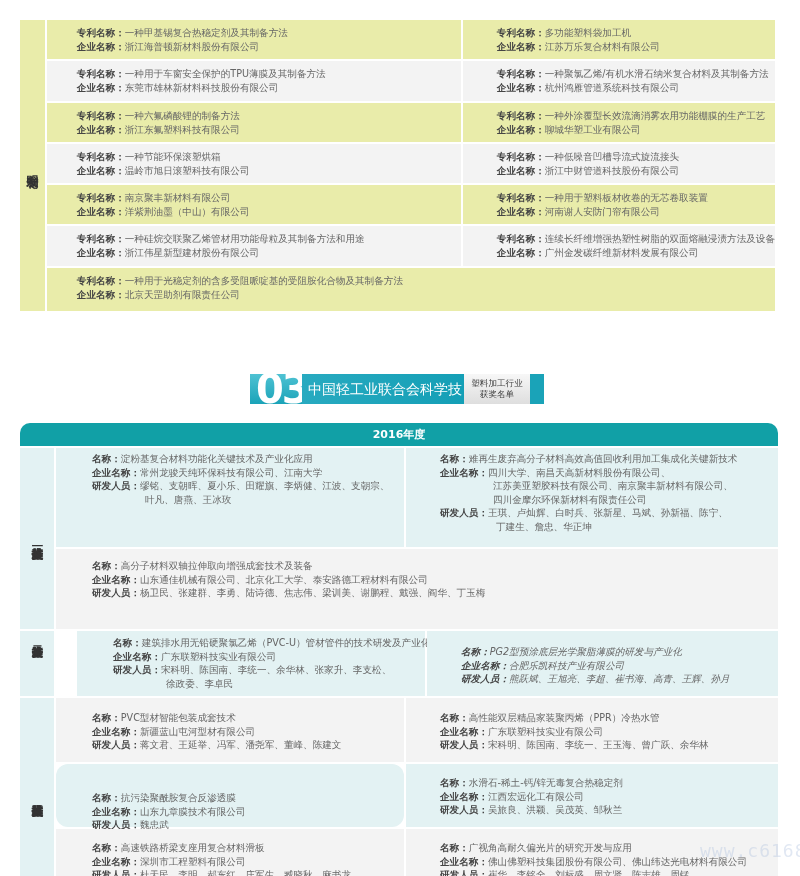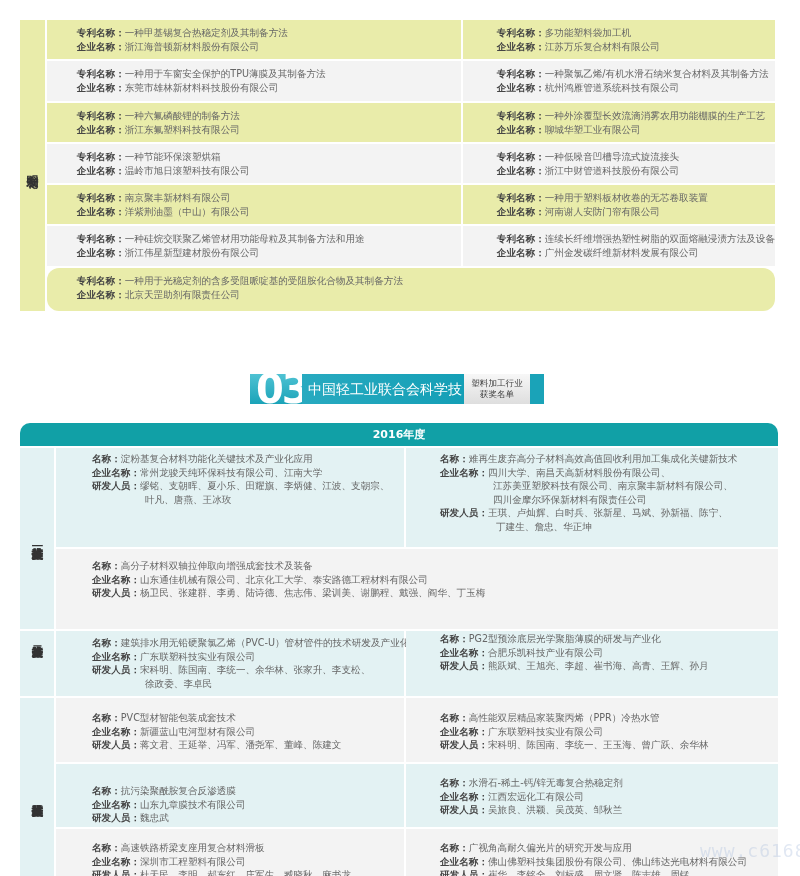--- a/index.html
+++ b/index.html
@@ -11,21 +11,21 @@
   .patent-side { width: 34px; background: #e9ecaa; margin-right: 2px; display: flex; align-items: center; justify-content: center; }
   .vtext { writing-mode: vertical-rl; text-orientation: upright; font-weight: bold; font-size: 12px; color: #333; letter-spacing: 0; line-height: 12px; }
   .patent-body { flex: 1; display: flex; flex-direction: column; }
   .p-row { display: flex; height: 40px; margin-bottom: 2px; }
   .p-row:last-child { margin-bottom: 0; height: 44px; }
   .p-row.yellow .p-cell { background: #e9ecaa; }
   .p-row.gray .p-cell { background: #f3f3f3; }
   .p-cell { padding: 6px 0 0 30px; font-size: 9.6px; line-height: 14px; color: #666; }
   .p-cell.left { width: 414px; margin-right: 2px; }
   .p-cell.right { flex: 1; padding-left: 34px; }
-  .p-cell.full { flex: 1; border-radius: 12px; }
+  .p-cell.full { flex: 1; }
   .lbl { font-weight: bold; color: #444; }
   .line { white-space: nowrap; }
 
   
   .badge { position: absolute; left: 250px; top: 374px; width: 296px; height: 30px; display: flex; }
   .badge-num { width: 52px; height: 30px; background: linear-gradient(180deg, #4fc2d3 0%, #1aa3b8 100%); color: #fff; font-family: "DejaVu Sans", sans-serif; font-weight: bold; font-size: 40px; line-height: 30px; letter-spacing: -2px; padding-left: 6px; overflow: hidden; }
   .badge-title { width: 162px; height: 30px; background: linear-gradient(90deg, #28aac0 0%, #149fb6 100%); color: #fff; font-size: 14px; line-height: 30px; padding-left: 6px; }
   .badge-sub { width: 66px; height: 30px; background: linear-gradient(180deg, #f7f7f7 0%, #dedede 100%); font-size: 8.6px; line-height: 11px; color: #444; text-align: center; padding-top: 4px; }
   .badge-end { width: 14px; height: 30px; background: #1aa3b8; }
 
@@ -178,27 +178,27 @@
       </div>
     </div>
   </div>
 
   <div class="grp" style="height:65px;">
     <div class="grp-side">
       <span class="vtext2" style="height:54px; font-size:11px; line-height:13px;">技术进步奖二等奖</span>
     </div>
     <div class="grp-body">
       <div class="a-row teal" style="height:65px;">
-        <div class="a-cell left" style="padding-top:5px;">
+        <div class="a-cell left" style="padding-top:5px;margin-left:21px;">
           <div class="line"><span class="lbl">名称：</span><span>建筑排水用无铅硬聚氯乙烯（PVC-U）管材管件的技术研发及产业化</span></div>
           <div class="line"><span class="lbl">企业名称：</span><span>广东联塑科技实业有限公司</span></div>
           <div class="line"><span class="lbl">研发人员：</span><span>宋科明、陈国南、李统一、余华林、张家升、李支松、</span></div>
           <div class="line indent">徐政委、李卓民</div>
         </div>
-        <div class="a-cell right" style="padding-top:1px;">
+        <div class="a-cell right" style="padding-top:14px;font-style:italic;">
           <div class="line"><span class="lbl">名称：</span><span>PG2型预涂底层光学聚脂薄膜的研发与产业化</span></div>
           <div class="line"><span class="lbl">企业名称：</span><span>合肥乐凯科技产业有限公司</span></div>
           <div class="line"><span class="lbl">研发人员：</span><span>熊跃斌、王旭亮、李超、崔书海、高青、王辉、孙月</span></div>
         </div>
       </div>
     </div>
   </div>
 
   <div class="grp" style="height:196px;">
     <div class="grp-side">
@@ -211,21 +211,21 @@
           <div class="line"><span class="lbl">企业名称：</span><span>新疆蓝山屯河型材有限公司</span></div>
           <div class="line"><span class="lbl">研发人员：</span><span>蒋文君、王延举、冯军、潘尧军、董峰、陈建文</span></div>
         </div>
         <div class="a-cell right" style="padding-top:13px;">
           <div class="line"><span class="lbl">名称：</span><span>高性能双层精品家装聚丙烯（PPR）冷热水管</span></div>
           <div class="line"><span class="lbl">企业名称：</span><span>广东联塑科技实业有限公司</span></div>
           <div class="line"><span class="lbl">研发人员：</span><span>宋科明、陈国南、李统一、王玉海、曾广跃、余华林</span></div>
         </div>
       </div>
       <div class="a-row teal" style="height:63px;">
-        <div class="a-cell left" style="padding-top:20px;">
+        <div class="a-cell left" style="padding-top:27px;border-radius:12px;">
           <div class="line"><span class="lbl">名称：</span><span>抗污染聚酰胺复合反渗透膜</span></div>
           <div class="line"><span class="lbl">企业名称：</span><span>山东九章膜技术有限公司</span></div>
           <div class="line"><span class="lbl">研发人员：</span><span>魏忠武</span></div>
         </div>
         <div class="a-cell right" style="padding-top:12px;">
           <div class="line"><span class="lbl">名称：</span><span>水滑石-稀土-钙/锌无毒复合热稳定剂</span></div>
           <div class="line"><span class="lbl">企业名称：</span><span>江西宏远化工有限公司</span></div>
           <div class="line"><span class="lbl">研发人员：</span><span>吴旅良、洪颖、吴茂英、邹秋兰</span></div>
         </div>
       </div>

